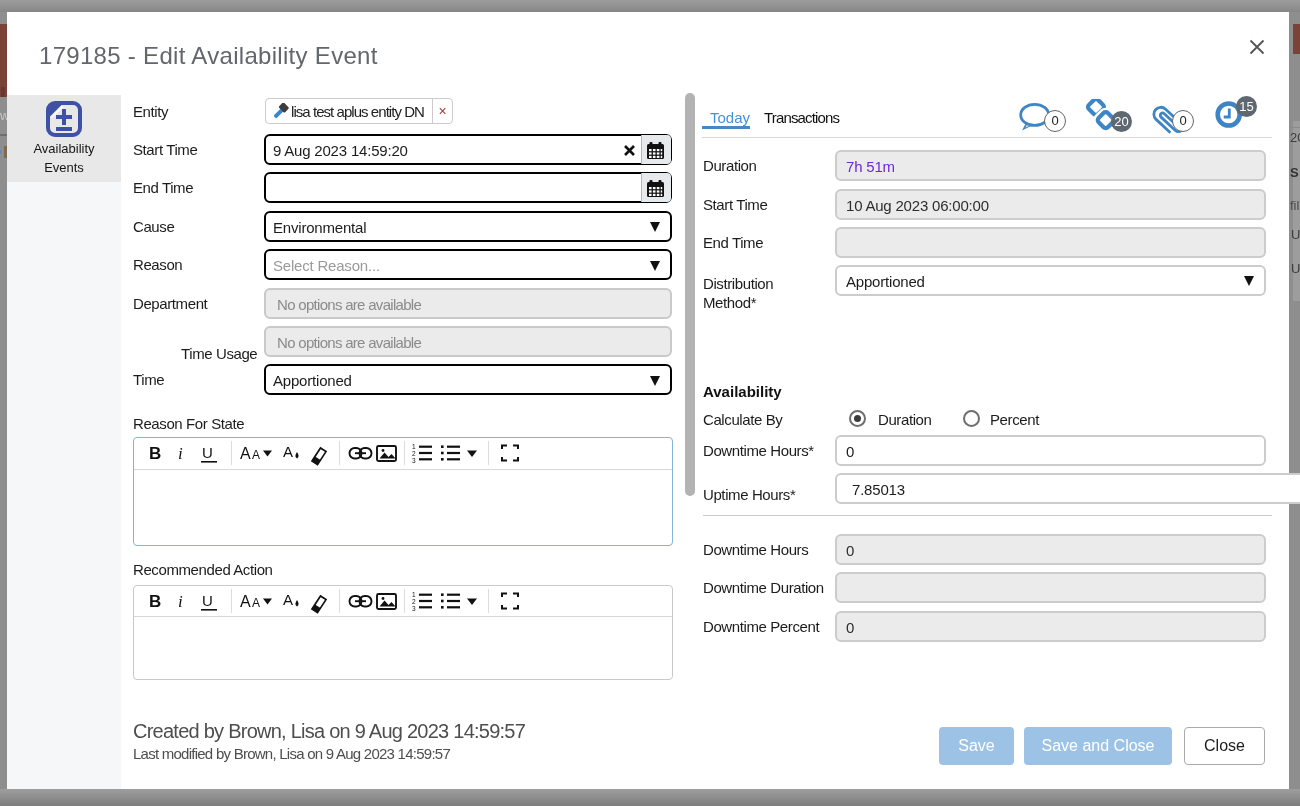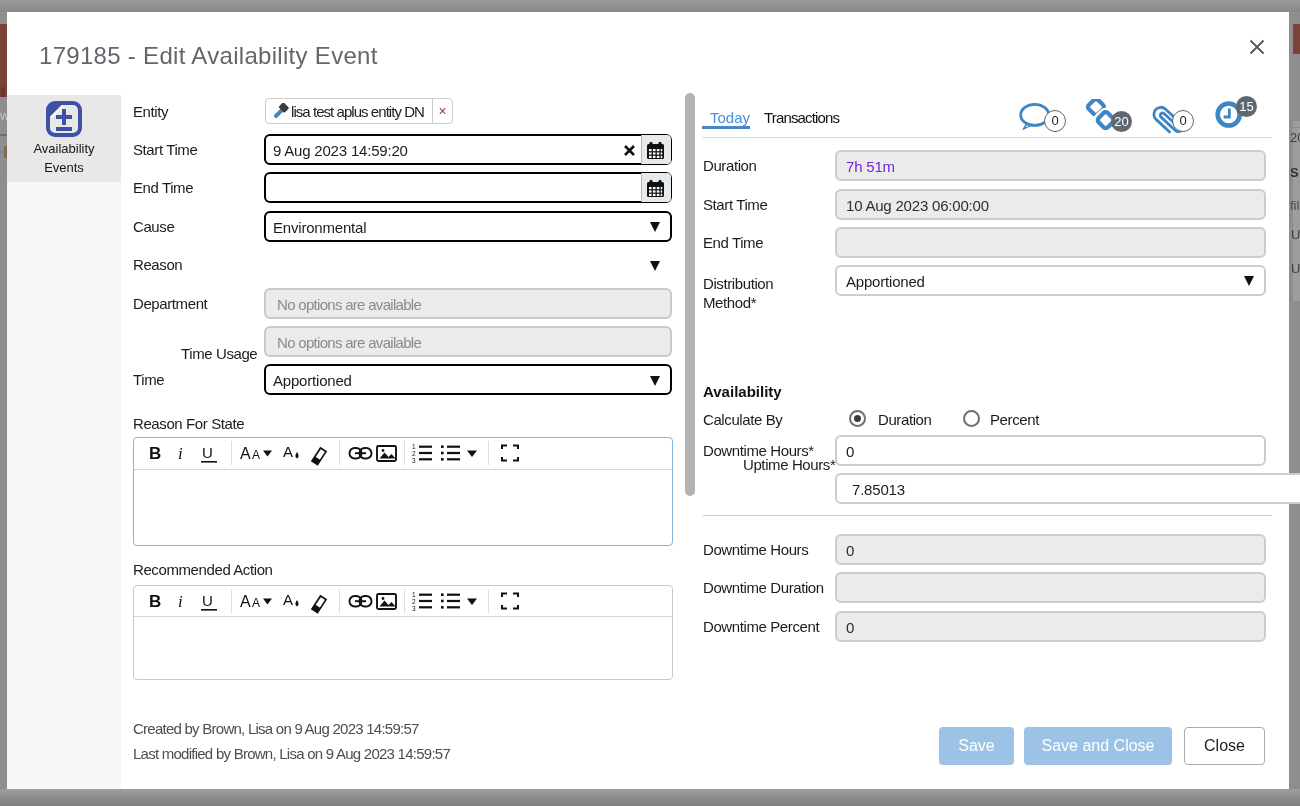--- a/index.html
+++ b/index.html
@@ -132,20 +132,21 @@
         <rect x="3" y="13.8" width="2.6" height="2.2"></rect>
         <rect x="6.9" y="13.8" width="2.6" height="2.2"></rect>
         <rect x="10.8" y="13.8" width="2.6" height="2.2"></rect>
         <rect x="14.7" y="13.8" width="1.5" height="2.2"></rect>
       </g>
   </svg>
 
   <div class="abs inp sel" style="left:257px;top:199px;width:408px;height:31px;">Environmental</div>
   <div class="caret" style="left:643px;top:210px;"></div>
 
+  <div class="abs inp sel" style="left:257px;top:237px;width:408px;height:31px;color:#9a9a9a;">Select Reason...</div>
   <div class="caret" style="left:643px;top:249px;"></div>
 
   <div class="abs inp dis" style="left:257px;top:276px;width:408px;height:31px;padding-left:11px;letter-spacing:-0.7px;">No options are available</div>
 
   <div class="abs inp dis" style="left:257px;top:314px;width:408px;height:31px;padding-left:11px;letter-spacing:-0.7px;">No options are available</div>
 
   <div class="abs inp sel" style="left:257px;top:352px;width:408px;height:31px;">Apportioned</div>
   <div class="caret" style="left:643px;top:364px;"></div>
 
   <div class="abs lbl" style="left:126px;top:403px;">Reason For State</div>
@@ -255,21 +256,21 @@
       <rect x="355" y="4" width="1" height="24" fill="#ddd"></rect>
       <g fill="none" stroke="#111" stroke-width="2">
         <path d="M369 12 v-3.5 h5"></path>
           <path d="M380 8.5 h5 v3.5"></path>
           <path d="M385 20 v3.5 h-5"></path>
           <path d="M374 23.5 h-5 v-3.5"></path>
       </g>
     </g>
   </svg>
 
-  <div class="abs" style="left:126px;top:708px;font-size:15px;color:#4e4e4e;letter-spacing:-0.75px;">Created by Brown, Lisa on 9 Aug 2023 14:59:57</div>
+  <div class="abs" style="left:126px;top:708px;font-size:20px;color:#4e4e4e;letter-spacing:-0.75px;">Created by Brown, Lisa on 9 Aug 2023 14:59:57</div>
   <div class="abs" style="left:126px;top:733px;font-size:15px;color:#4e4e4e;letter-spacing:-0.75px;">Last modified by Brown, Lisa on 9 Aug 2023 14:59:57</div>
 
   <div class="abs" style="left:678px;top:81px;width:10px;height:403px;background:#b3b3b3;border-radius:5px;"></div>
 
   <div class="abs" style="left:703px;top:97px;font-size:15px;color:#4a90d9;">Today</div>
   <div class="abs" style="left:757px;top:97px;font-size:15px;color:#111;letter-spacing:-0.85px;">Transactions</div>
   <div class="abs" style="left:695px;top:114px;width:48px;height:3px;background:#4a86c5;"></div>
   <div class="abs grayline" style="left:695px;top:125px;width:570px;"></div>
 
   <svg class="abs" style="left:1012px;top:91px;" width="34" height="40" viewBox="0 0 34 40">
@@ -311,21 +312,21 @@
   <div class="abs" style="left:696px;top:371px;font-size:15px;font-weight:bold;color:#111;">Availability</div>
   <div class="abs lbl" style="left:696px;top:399px;">Calculate By</div>
   <div class="abs" style="left:842px;top:398px;width:17px;height:17px;border-radius:50%;border:2px solid #6e6e6e;background:#fff;"></div>
   <div class="abs" style="left:847px;top:403px;width:7px;height:7px;border-radius:50%;background:#3b3b3b;"></div>
   <div class="abs lbl" style="left:871px;top:399px;">Duration</div>
   <div class="abs" style="left:956px;top:398px;width:17px;height:17px;border-radius:50%;border:2px solid #6e6e6e;background:#fff;"></div>
   <div class="abs lbl" style="left:983px;top:399px;">Percent</div>
 
   <div class="abs lbl" style="left:696px;top:423px;line-height:31px;">Downtime Hours*</div>
   <div class="abs inp rt" style="left:828px;top:423px;width:431px;height:31px;">0</div>
-  <div class="abs lbl" style="left:696px;top:437px;line-height:31px;margin-left:40px;">Uptime Hours*</div>
+  <div class="abs lbl" style="left:696px;top:467px;line-height:31px;">Uptime Hours*</div>
   <div class="abs inp rt" style="left:828px;top:461px;width:491px;height:31px;padding-left:15px;">7.85013</div>
 
   <div class="abs grayline" style="left:696px;top:503px;width:569px;background:#ccc;"></div>
 
   <div class="abs lbl" style="left:696px;top:522px;line-height:31px;">Downtime Hours</div>
   <div class="abs inp dis rt" style="left:828px;top:522px;width:431px;height:31px;color:#2e2e2e;">0</div>
   <div class="abs lbl" style="left:696px;top:560px;line-height:31px;">Downtime Duration</div>
   <div class="abs inp dis rt" style="left:828px;top:560px;width:431px;height:31px;"></div>
   <div class="abs lbl" style="left:696px;top:599px;line-height:31px;">Downtime Percent</div>
   <div class="abs inp dis rt" style="left:828px;top:599px;width:431px;height:31px;color:#2e2e2e;">0</div>

